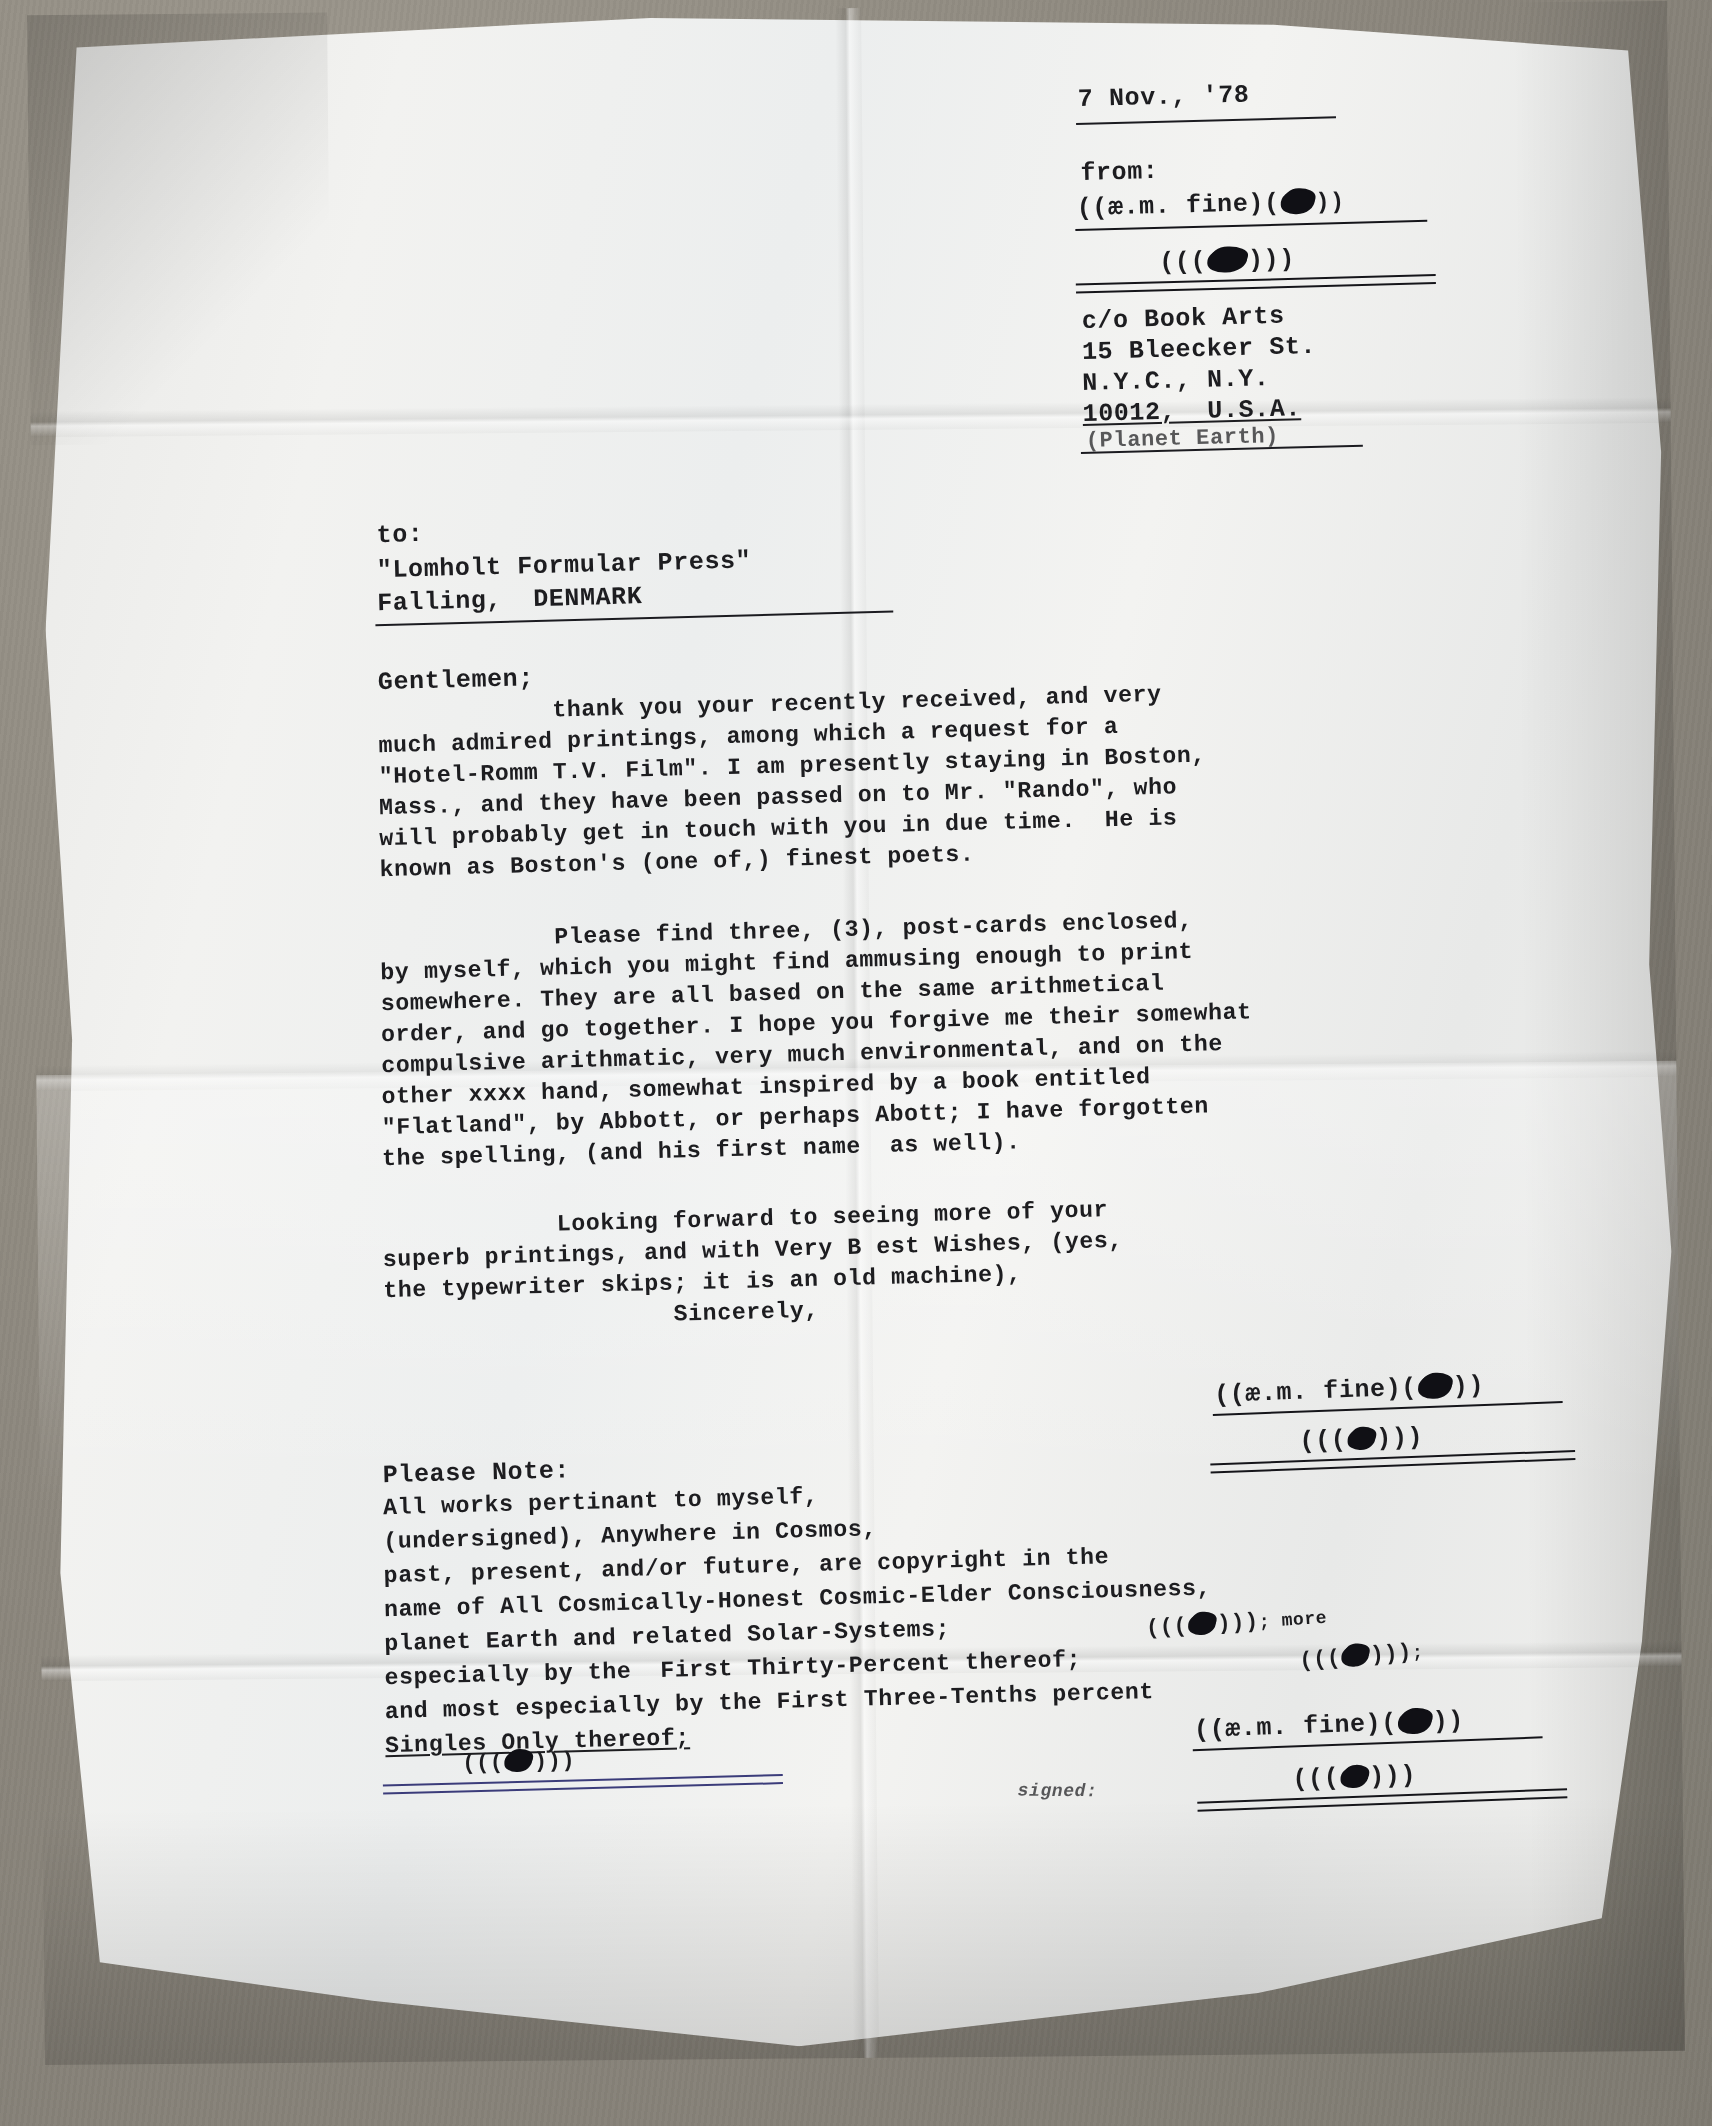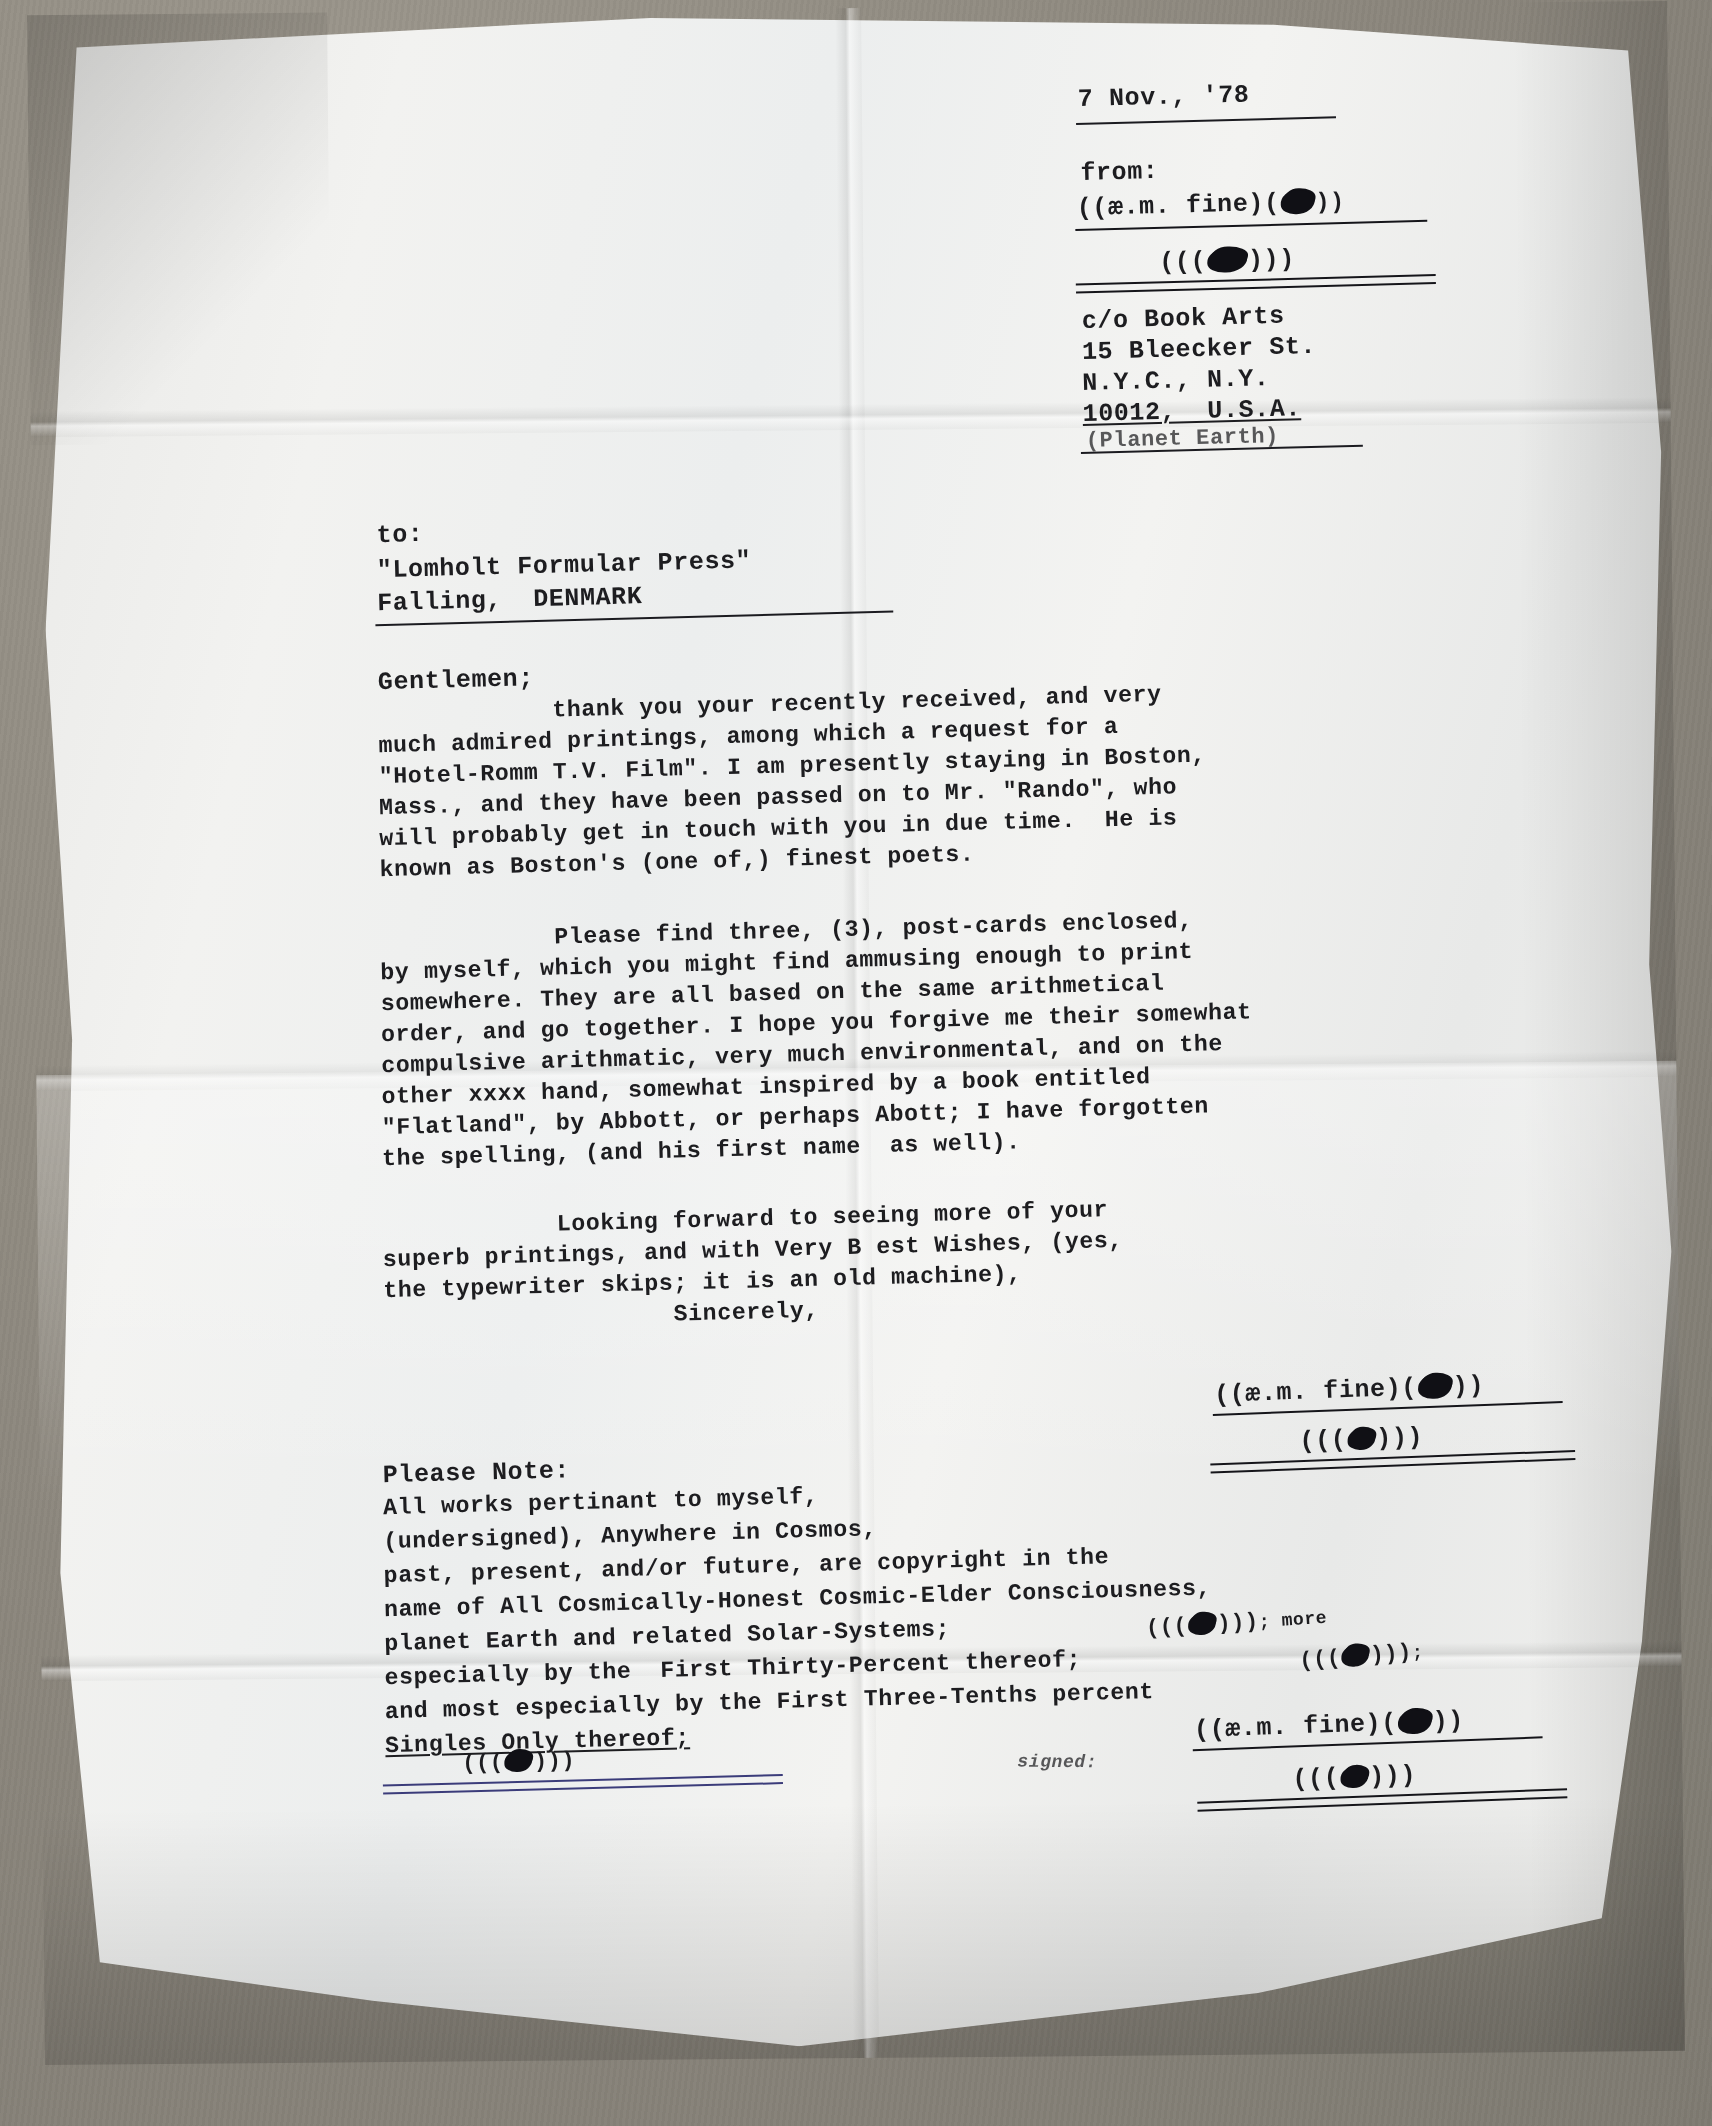--- a/index.html
+++ b/index.html
@@ -85,21 +85,21 @@
     color: #1d1d20;
     font-size: 23.2px;
     line-height: 31px;
     letter-spacing: 0.6px;
     font-weight: 600;
     -webkit-font-smoothing: none;
   }
   .blk { position: absolute; white-space: pre; }
   .u { text-decoration: underline; text-decoration-thickness: 1.6px; text-underline-offset: 3px;}
   .tiny { font-size: 18px; }
-  .ital { font-style: italic; }
+  .ital { font-style: italic; margin-top: 29px; }
 
   
   .sig { position:absolute; }
   .sig .line {
     position:absolute;
     height: 2px;
     background: #15151a;
   }
   .blob {
     display:inline-block;

